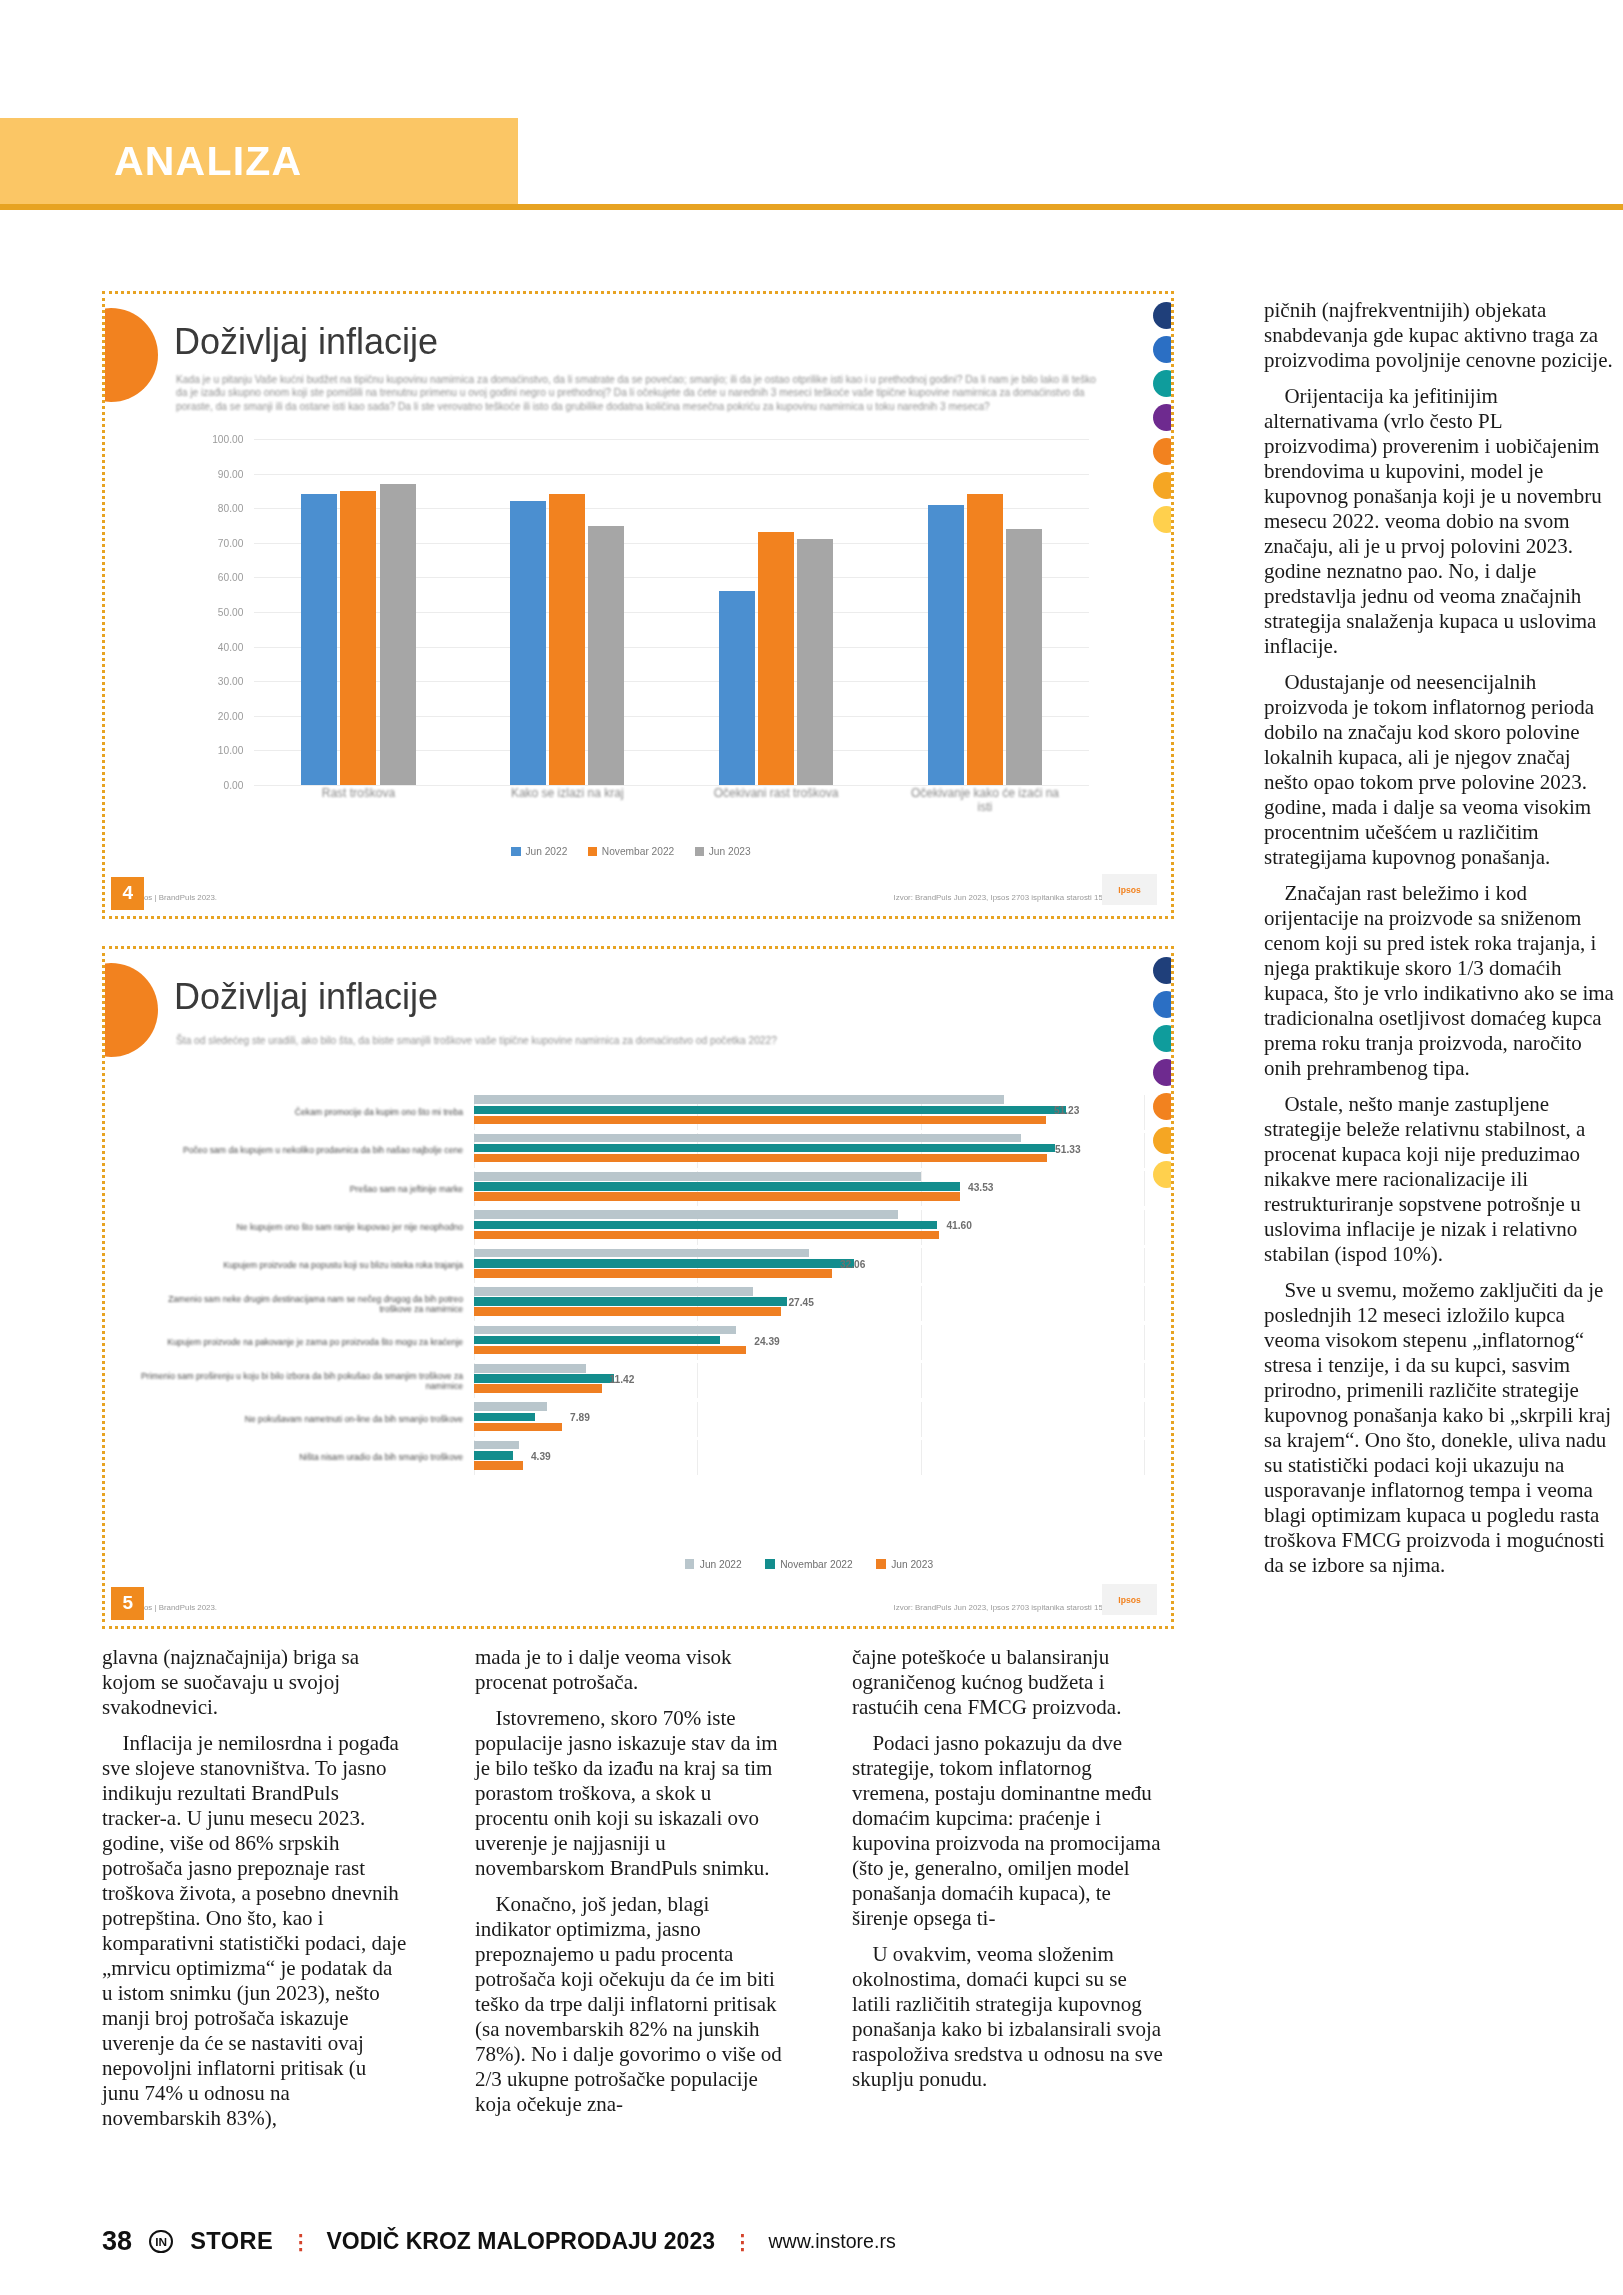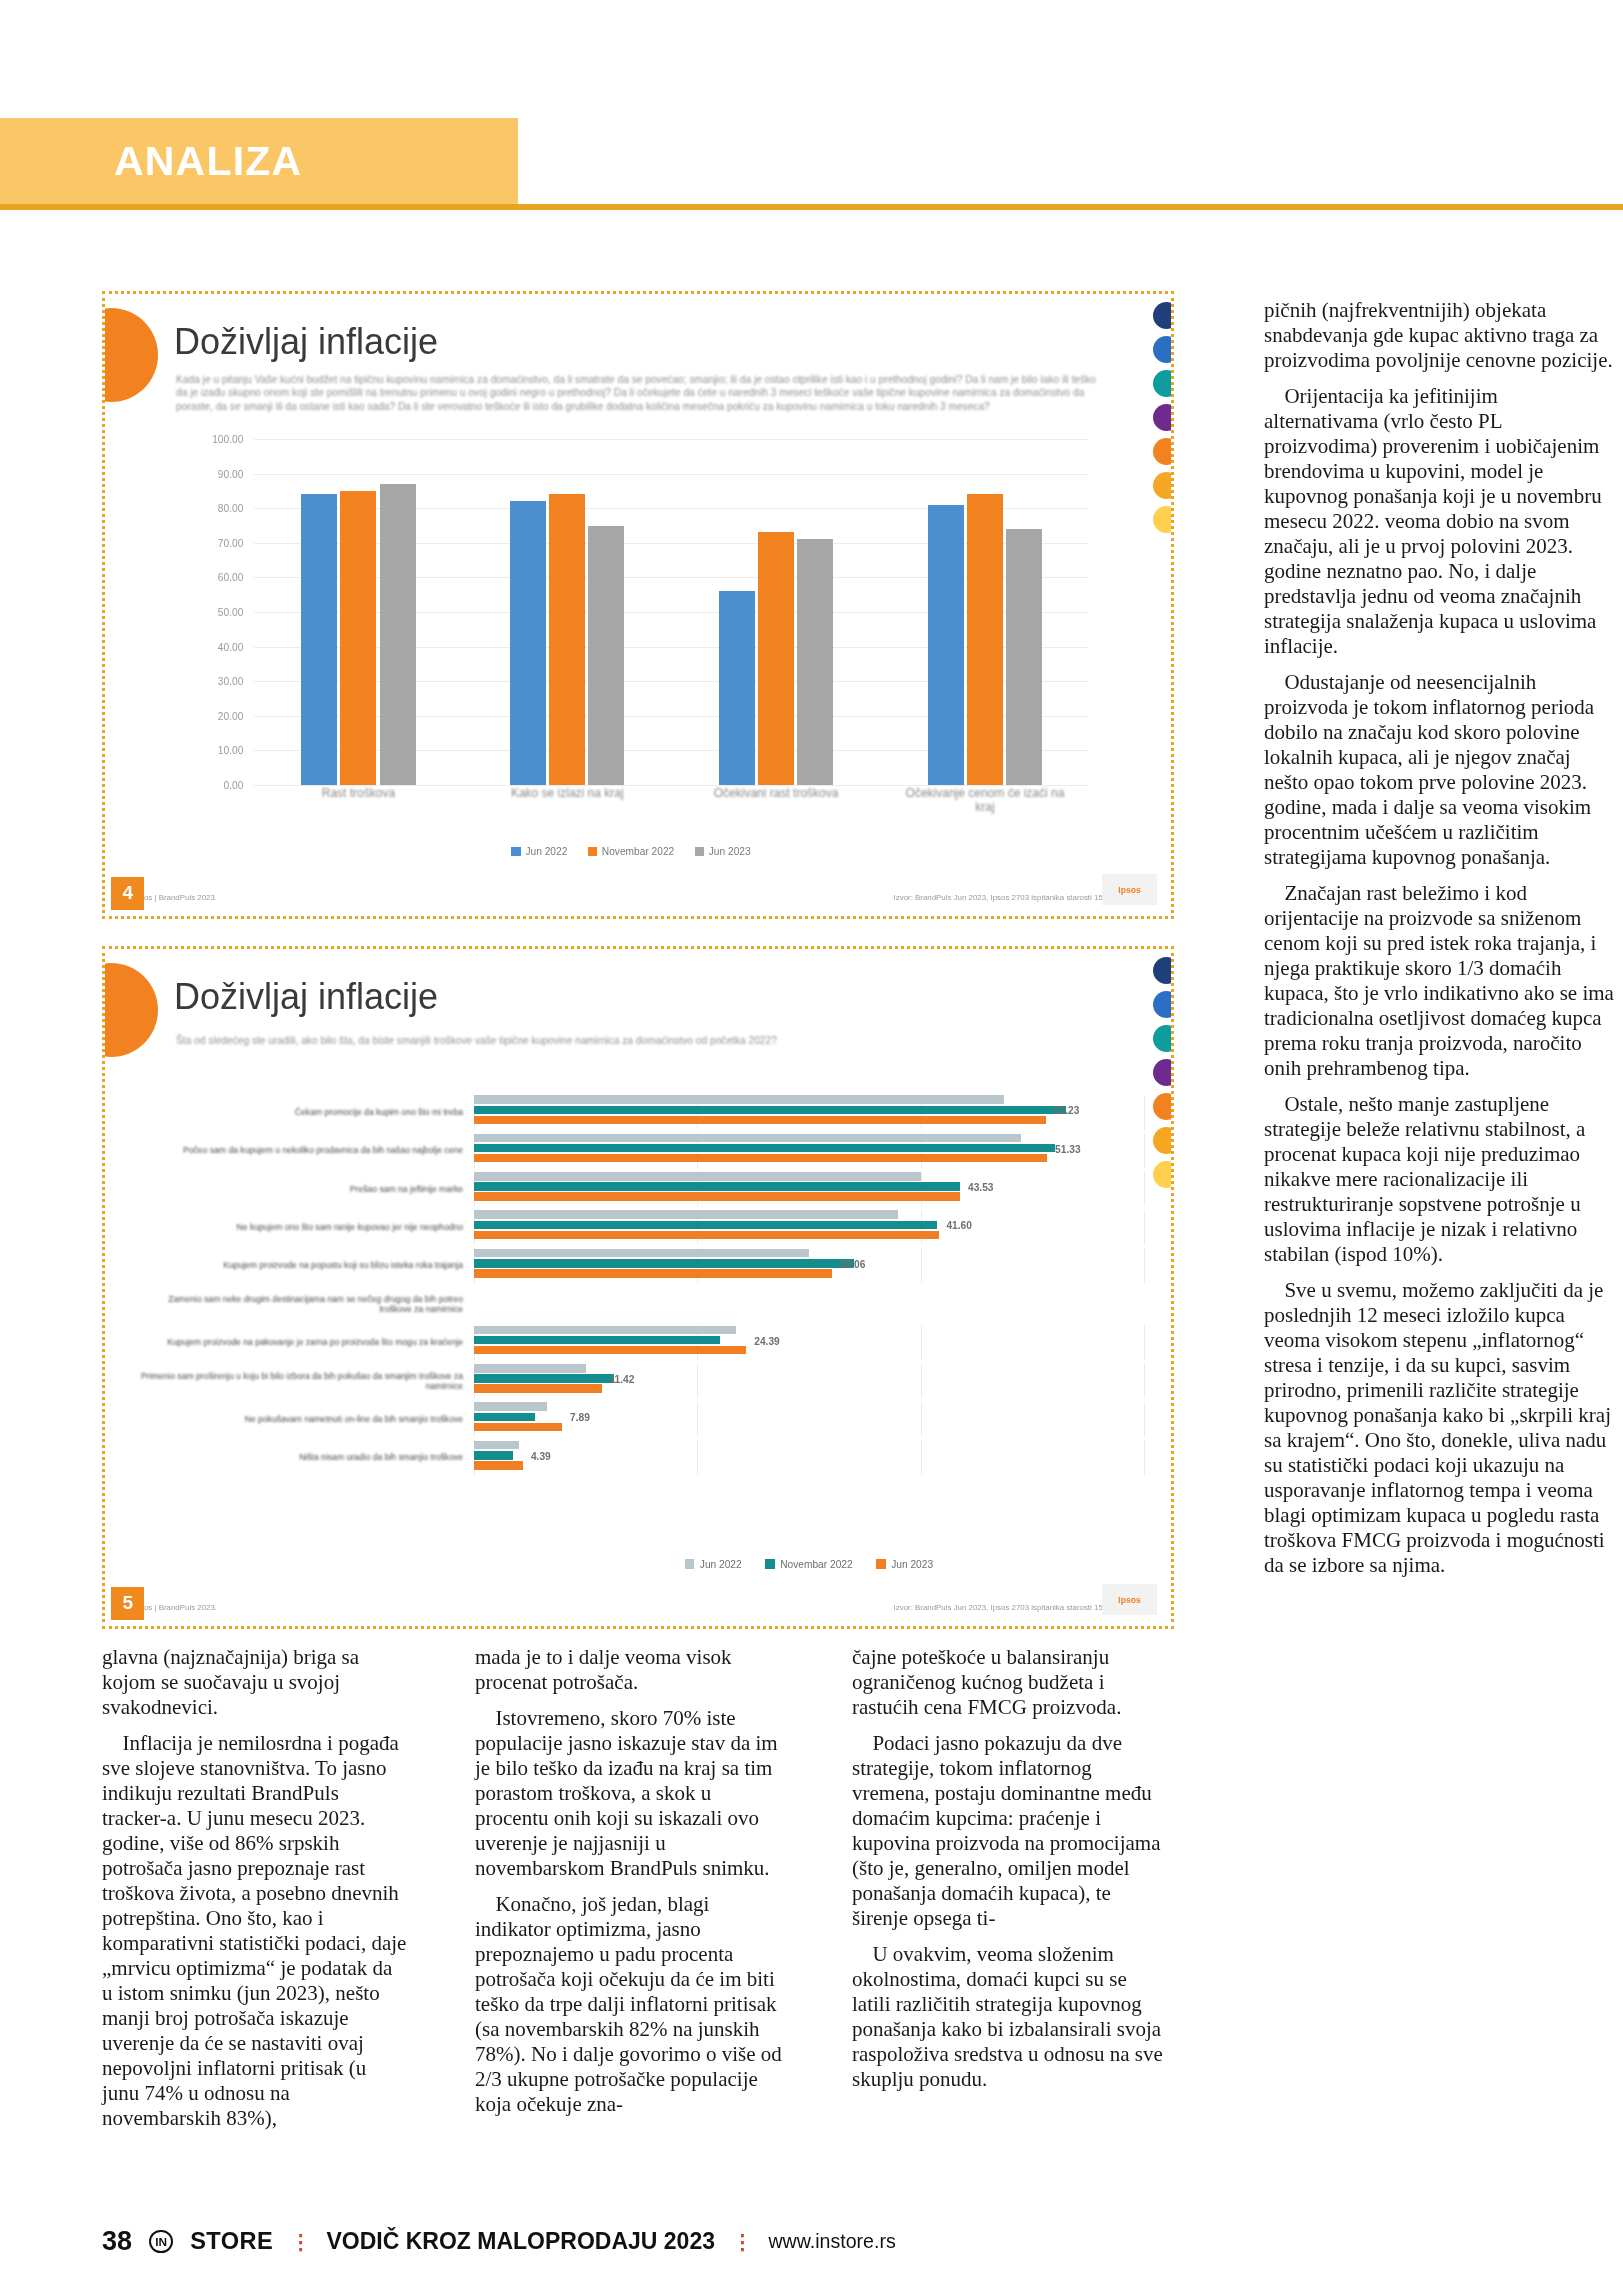--- a/index.html
+++ b/index.html
@@ -241,21 +241,21 @@
         <div class="vgroup">
           <div class="vbar s0" style="height: 81%; background: rgb(75, 143, 208);"></div>
           <div class="vbar s1" style="height: 84%; background: rgb(242, 130, 31);"></div>
           <div class="vbar s2" style="height: 74%; background: rgb(166, 166, 166);"></div>
         </div>
       </div>
     <div class="vcats" id="v-cats">
         <span>Rast troškova</span>
         <span>Kako se izlazi na kraj</span>
         <span>Očekivani rast troškova</span>
-        <span>Očekivanje cenom će izaći na kraj</span>
+        <span>Očekivanje kako će izaći na isti</span>
       </div>
     <div class="vlegend" id="v-legend">
         <em><i class="sw" style="background:#4b8fd0"></i>Jun 2022</em>
         <em><i class="sw" style="background:#f2821f"></i>Novembar 2022</em>
         <em><i class="sw" style="background:#a6a6a6"></i>Jun 2023</em>
       </div>
   </div>
 
   <div class="fig-foot">
     <span>© Ipsos | BrandPuls 2023.</span>
@@ -342,20 +342,30 @@
             <div class="hgridline" style="left: 66.6667%;"></div>
             <div class="hgridline" style="left: 100%;"></div>
             <div class="hb s0" style="width: 50%; background: rgb(185, 198, 204);"></div>
             <div class="hb s1" style="width: 56.6667%; background: rgb(19, 141, 141);"></div>
             <div class="hb s2" style="width: 53.4333%; background: rgb(239, 127, 34);"></div>
             <div class="hval" style="left: calc(53.4333% + 7.9px);">32.06</div>
           </div>
         </div>
         <div class="hrow">
           <div class="hlabel">Zamenio sam neke drugim destinacijama nam se nečeg drugog da bih potreo troškove za namirnice</div>
+          <div class="hbars">
+            <div class="hgridline" style="left: 0%;"></div>
+            <div class="hgridline" style="left: 33.3333%;"></div>
+            <div class="hgridline" style="left: 66.6667%;"></div>
+            <div class="hgridline" style="left: 100%;"></div>
+            <div class="hb s0" style="width: 41.6667%; background: rgb(185, 198, 204);"></div>
+            <div class="hb s1" style="width: 46.6667%; background: rgb(19, 141, 141);"></div>
+            <div class="hb s2" style="width: 45.75%; background: rgb(239, 127, 34);"></div>
+            <div class="hval" style="left: calc(45.75% + 7.9px);">27.45</div>
+          </div>
         </div>
         <div class="hrow">
           <div class="hlabel">Kupujem proizvode na pakovanje je zarna po proizvoda što mogu za kraćenje</div>
           <div class="hbars">
             <div class="hgridline" style="left: 0%;"></div>
             <div class="hgridline" style="left: 33.3333%;"></div>
             <div class="hgridline" style="left: 66.6667%;"></div>
             <div class="hgridline" style="left: 100%;"></div>
             <div class="hb s0" style="width: 39.1667%; background: rgb(185, 198, 204);"></div>
             <div class="hb s1" style="width: 36.6667%; background: rgb(19, 141, 141);"></div>

